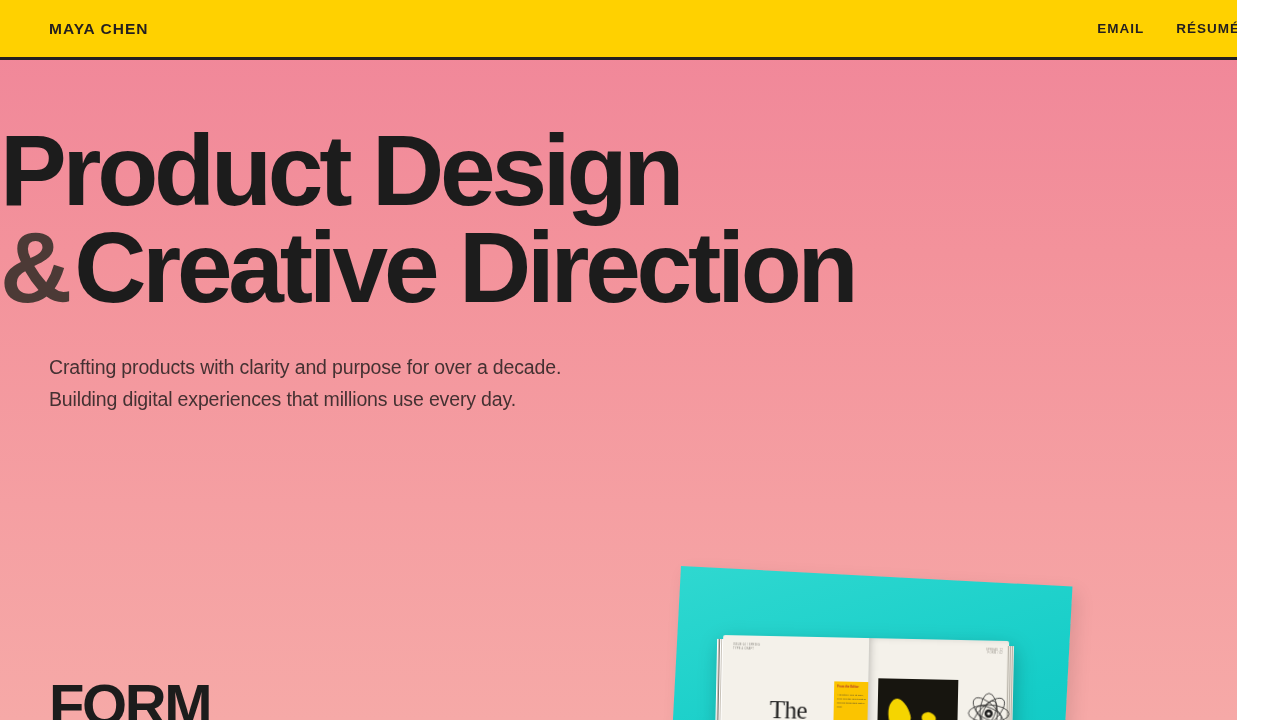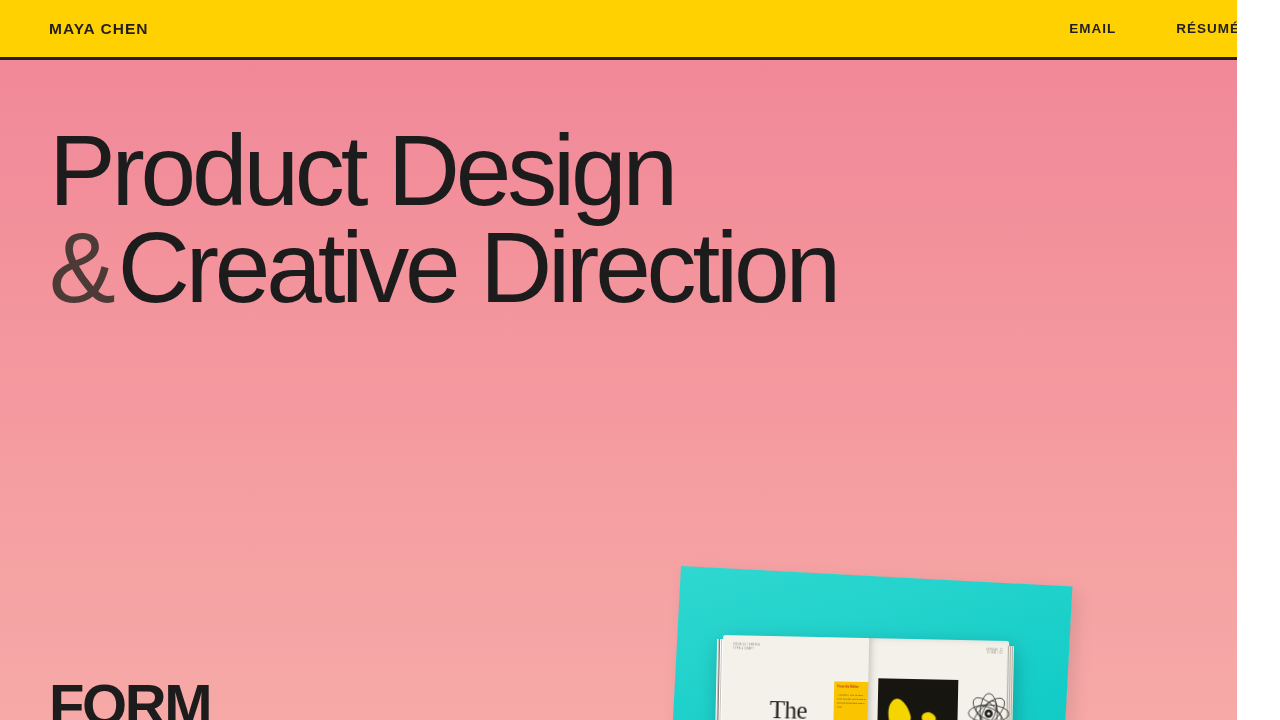--- a/index.html
+++ b/index.html
@@ -32,31 +32,29 @@
     font-size:15.5px; font-weight:bold;
     letter-spacing:1.0px; color:#231f20;
     white-space:nowrap;
   }
   #nav { display:flex; align-items:center; gap:32px; }
   .nav-link {
     font-size:13.5px; font-weight:bold;
     letter-spacing:1.0px; color:#231f20;
     text-decoration:none; white-space:nowrap;
     cursor:pointer;
-    margin-left:28px;
   }
 
   
   #hero { position:absolute; top:60px; left:0; width:1280px; z-index:10; }
 
   #headline {
     margin-top:62px;
-    padding-left:49px;
     font-size:100px;
-    font-weight:normal;
+    font-weight:bold;
     line-height:0.97;
     letter-spacing:-4.2px;
     color:#1c1c1c;
     white-space:nowrap;
   }
   #headline .amp {
     color:#4c3a36;
     letter-spacing:-2px;
     margin-right:4px;
   }
@@ -188,20 +186,24 @@
       <a class="nav-link">EMAIL</a>
       <a class="nav-link">RÉSUMÉ</a>
     </nav>
   </header>
 
   <section id="hero">
     <h1 id="headline">
       <div>Product Design</div>
       <div><span class="amp">&amp;</span><span>Creative Direction</span></div>
     </h1>
+    <p id="subhead">
+      <span>Crafting products with clarity and purpose for over a decade.</span><br>
+      <span>Building digital experiences that millions use every day.</span>
+    </p>
   </section>
 
   <div id="section-word">FORM</div>
 
   <div id="showcase">
 
     <div id="teal-card"></div>
 
     <div id="magazine">
 

